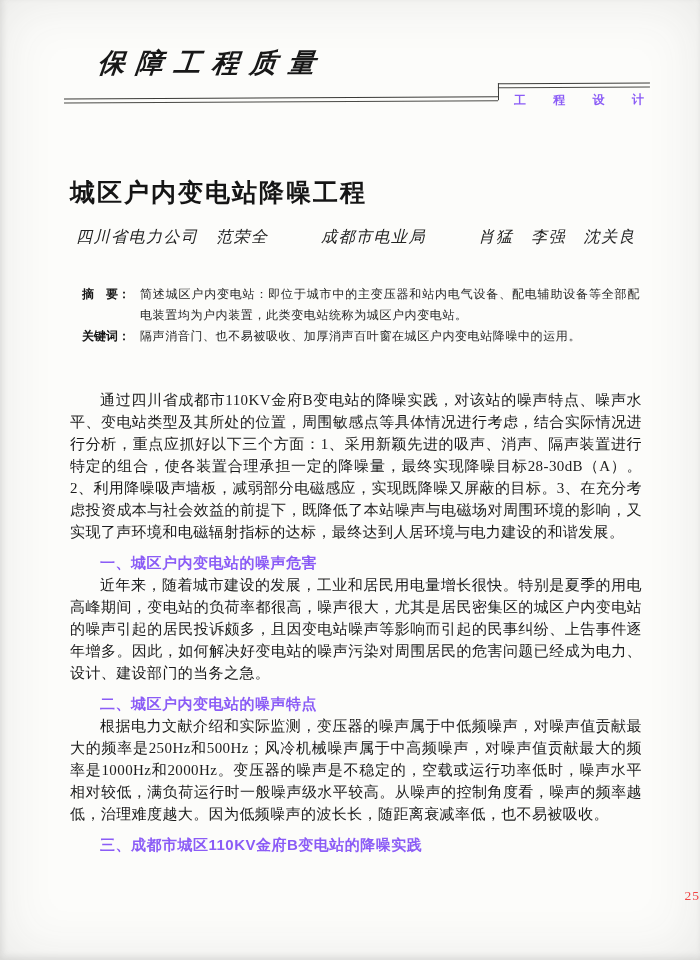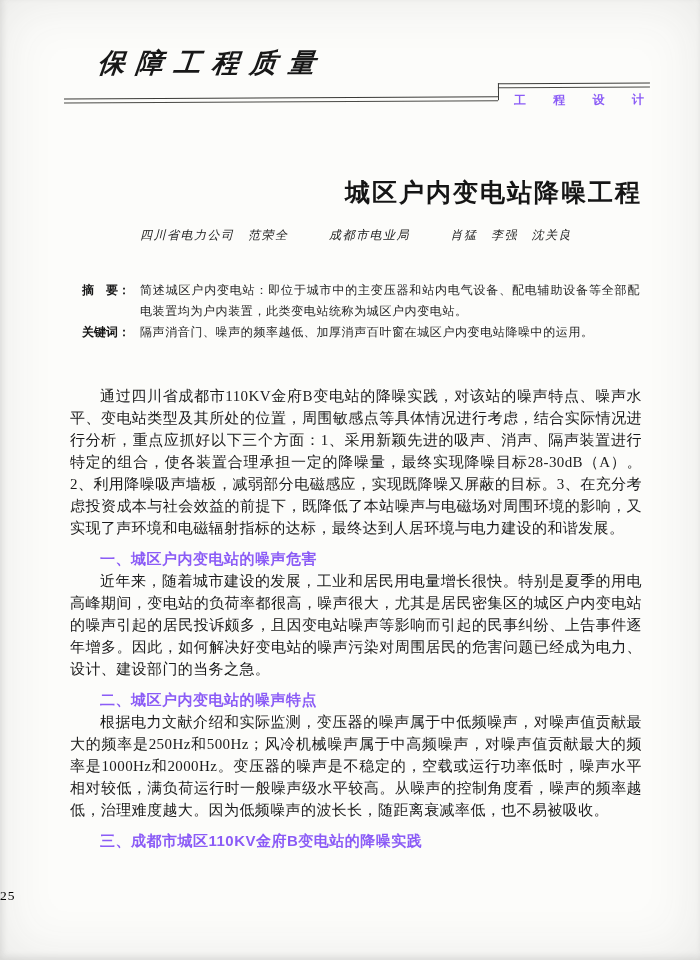--- a/index.html
+++ b/index.html
@@ -63,31 +63,31 @@
     font-weight:700;
     font-size:12px;
     letter-spacing:12px;
     white-space:nowrap;
     color:#8b5cf6;
   }
 
   
   .article-title {
     margin-top:66px;
-    text-align:right;
+    text-align:left;
     font-family:"Liberation Sans", sans-serif;
     font-weight:700;
     font-size:25px;
     letter-spacing:2px;
     color:#151515;
   }
   .authors-line {
     margin-top:18px;
     text-align:center;
-    font-size:12px;
+    font-size:16px;
     font-style:italic;
     letter-spacing:1.5px;
     color:#222;
   }
 
   
   .meta-block {
     margin-top:36px;
     padding-left:12px;
     padding-right:2px;
@@ -133,24 +133,24 @@
     text-indent:2em;
     line-height:22px;
     color:#8b5cf6;
   }
 
   
   .page-number {
     position:absolute;
     left:0; right:0;
     top:888px;
-    text-align:left;
+    text-align:right;
     font-size:13.5px;
     letter-spacing:1px;
-    color:#000000;
+    color:#ef4444;
   }
 </style>
 </head>
 <body>
 
 <div class="page">
 
   <div class="brand">保障工程质量</div>
 
   <div class="rule-row">
@@ -166,21 +166,21 @@
   <h1 class="article-title">城区户内变电站降噪工程</h1>
   <div class="authors-line">四川省电力公司　范荣全　　　成都市电业局　　　肖猛　李强　沈关良</div>
 
   <div class="meta-block">
     <div class="meta-row">
       <span class="meta-label">摘　要：</span>
       <span class="meta-text">简述城区户内变电站：即位于城市中的主变压器和站内电气设备、配电辅助设备等全部配电装置均为户内装置，此类变电站统称为城区户内变电站。</span>
     </div>
     <div class="meta-row">
       <span class="meta-label">关键词：</span>
-      <span class="meta-text">隔声消音门、噪声的频率越低、加厚消声百叶窗在城区户内变电站降噪中的运用。</span>
+      <span class="meta-text">隔声消音门、也不易被吸收、加厚消声百叶窗在城区户内变电站降噪中的运用。</span>
     </div>
   </div>
 
   <div class="body-text">
     <p class="body-para">通过四川省成都市110KV金府B变电站的降噪实践，对该站的噪声特点、噪声水平、变电站类型及其所处的位置，周围敏感点等具体情况进行考虑，结合实际情况进行分析，重点应抓好以下三个方面：1、采用新颖先进的吸声、消声、隔声装置进行特定的组合，使各装置合理承担一定的降噪量，最终实现降噪目标28-30dB（A）。2、利用降噪吸声墙板，减弱部分电磁感应，实现既降噪又屏蔽的目标。3、在充分考虑投资成本与社会效益的前提下，既降低了本站噪声与电磁场对周围环境的影响，又实现了声环境和电磁辐射指标的达标，最终达到人居环境与电力建设的和谐发展。</p>
 
     <h3 class="sec-heading">一、城区户内变电站的噪声危害</h3>
     <p class="body-para">近年来，随着城市建设的发展，工业和居民用电量增长很快。特别是夏季的用电高峰期间，变电站的负荷率都很高，噪声很大，尤其是居民密集区的城区户内变电站的噪声引起的居民投诉颇多，且因变电站噪声等影响而引起的民事纠纷、上告事件逐年增多。因此，如何解决好变电站的噪声污染对周围居民的危害问题已经成为电力、设计、建设部门的当务之急。</p>
 
     <h3 class="sec-heading">二、城区户内变电站的噪声特点</h3>

